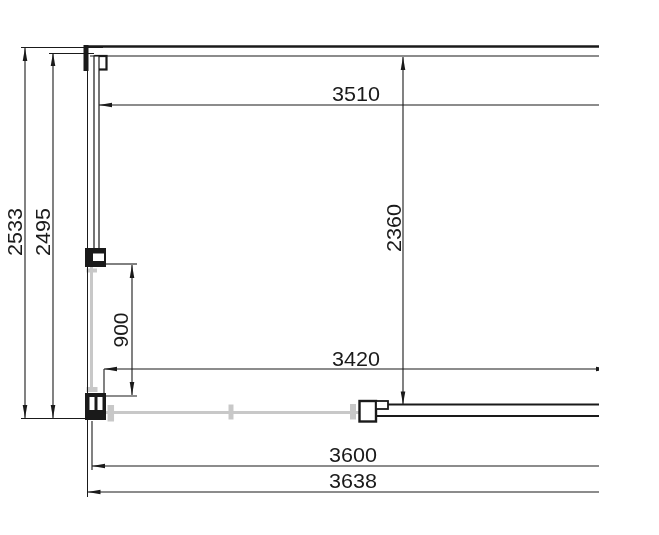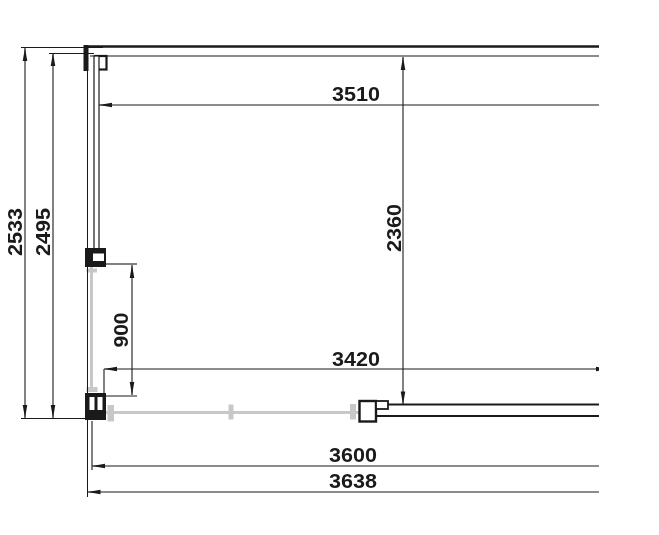--- a/index.html
+++ b/index.html
@@ -1,21 +1,20 @@
 <!DOCTYPE html>
 <html><head>
 <meta charset="utf-8">
 <style>
   html,body { margin:0; padding:0; background:#ffffff; }
   .page {
     position:relative;
     width:599px; height:535px;
     background:#ffffff;
     overflow:hidden;
-    font-weight:bold;
   }
   svg { display:block; }
   .struct { stroke:#1a1a1a; fill:none; }
   .dims line, .dims path.ext { stroke:#1a1a1a; stroke-width:1.1; fill:none; }
   .dims path.arrow { fill:#1a1a1a; stroke:none; }
   .dim-label {
     font-family:"Liberation Sans", sans-serif;
     font-size:21px;
     fill:#1a1a1a;
     text-anchor:middle;

